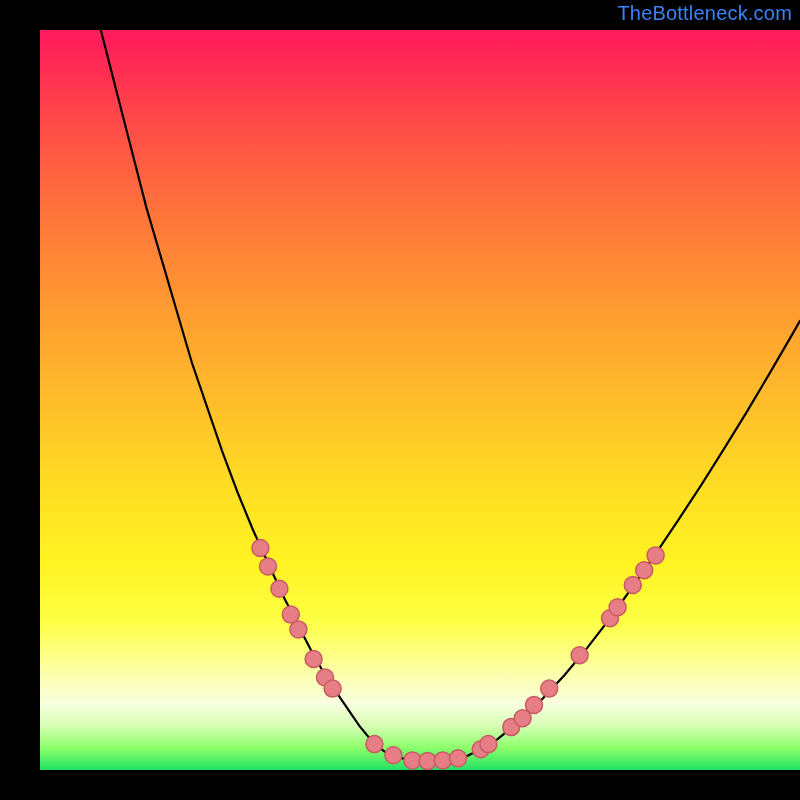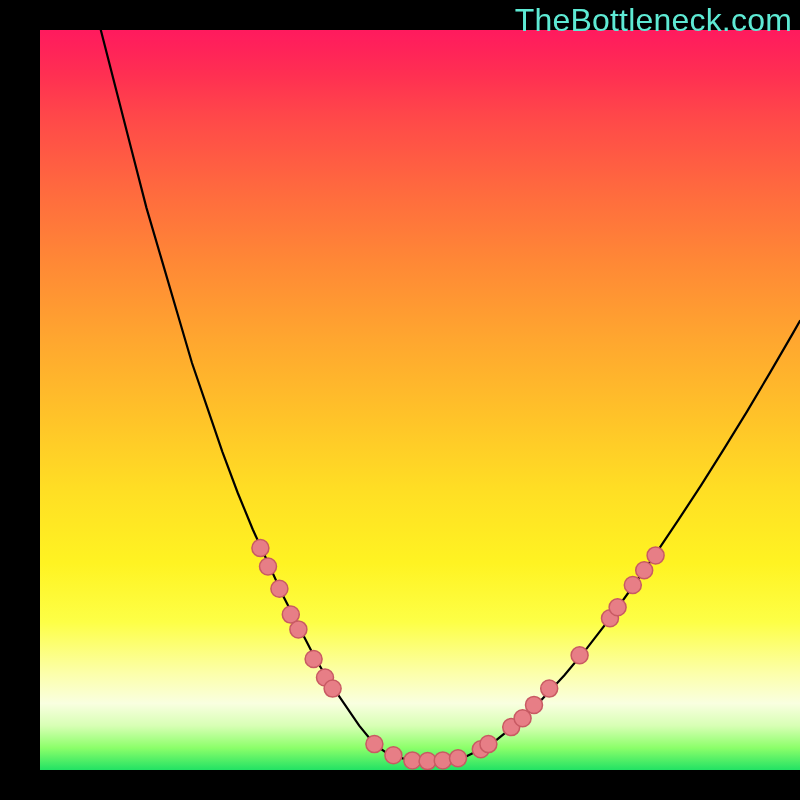--- a/index.html
+++ b/index.html
@@ -14,22 +14,22 @@
   .frame {
     position: relative;
     width: 800px;
     height: 800px;
     background: #000;
   }
   .watermark {
     position: absolute;
     top: 2px;
     right: 8px;
-    color: #5eead4;
-    font-size: 32px;
+    color: #3b82f6;
+    font-size: 20px;
     font-weight: 500;
     letter-spacing: 0.2px;
     z-index: 5;
   }
   .plot-area {
     position: absolute;
     left: 40px;
     top: 30px;
     width: 760px;
     height: 740px;

